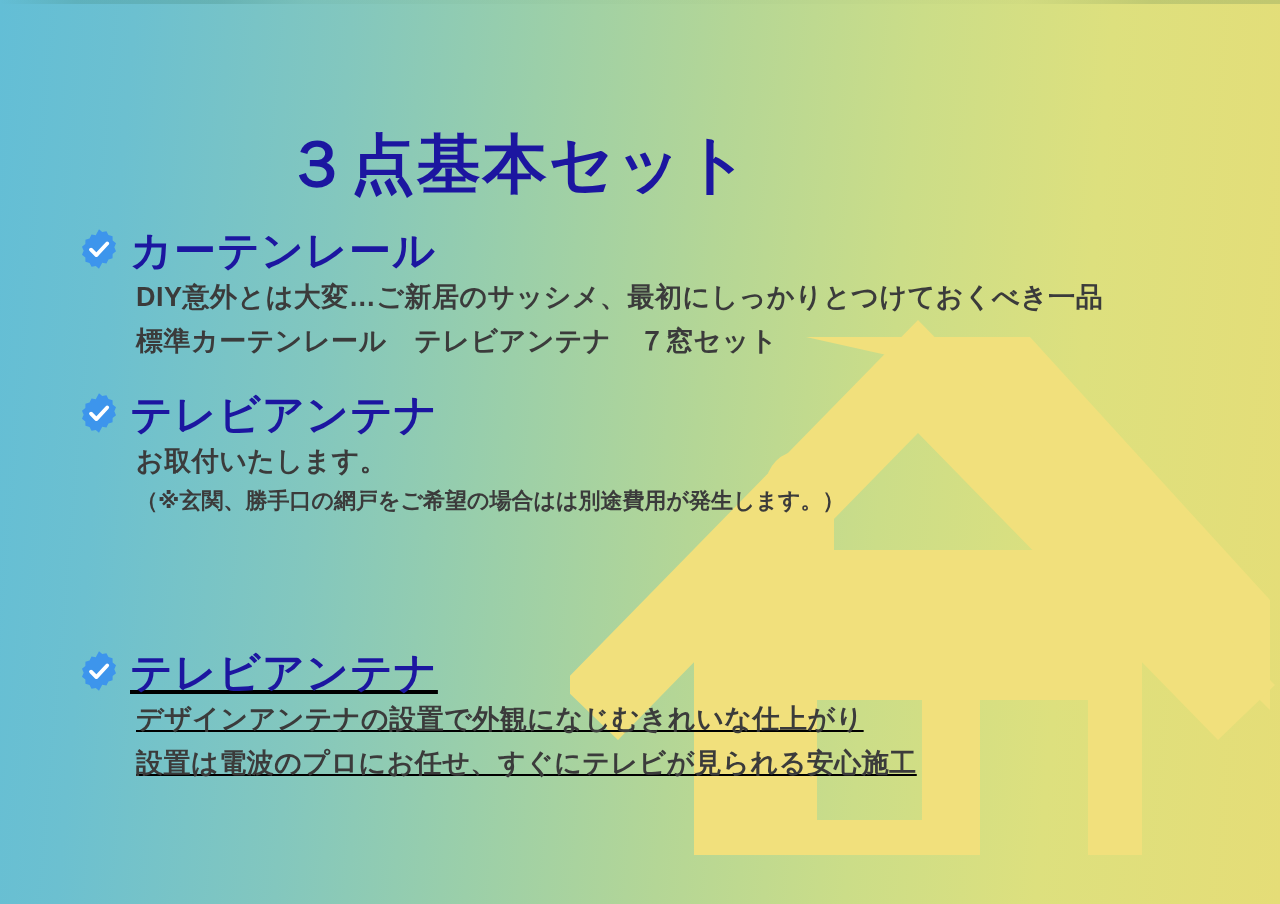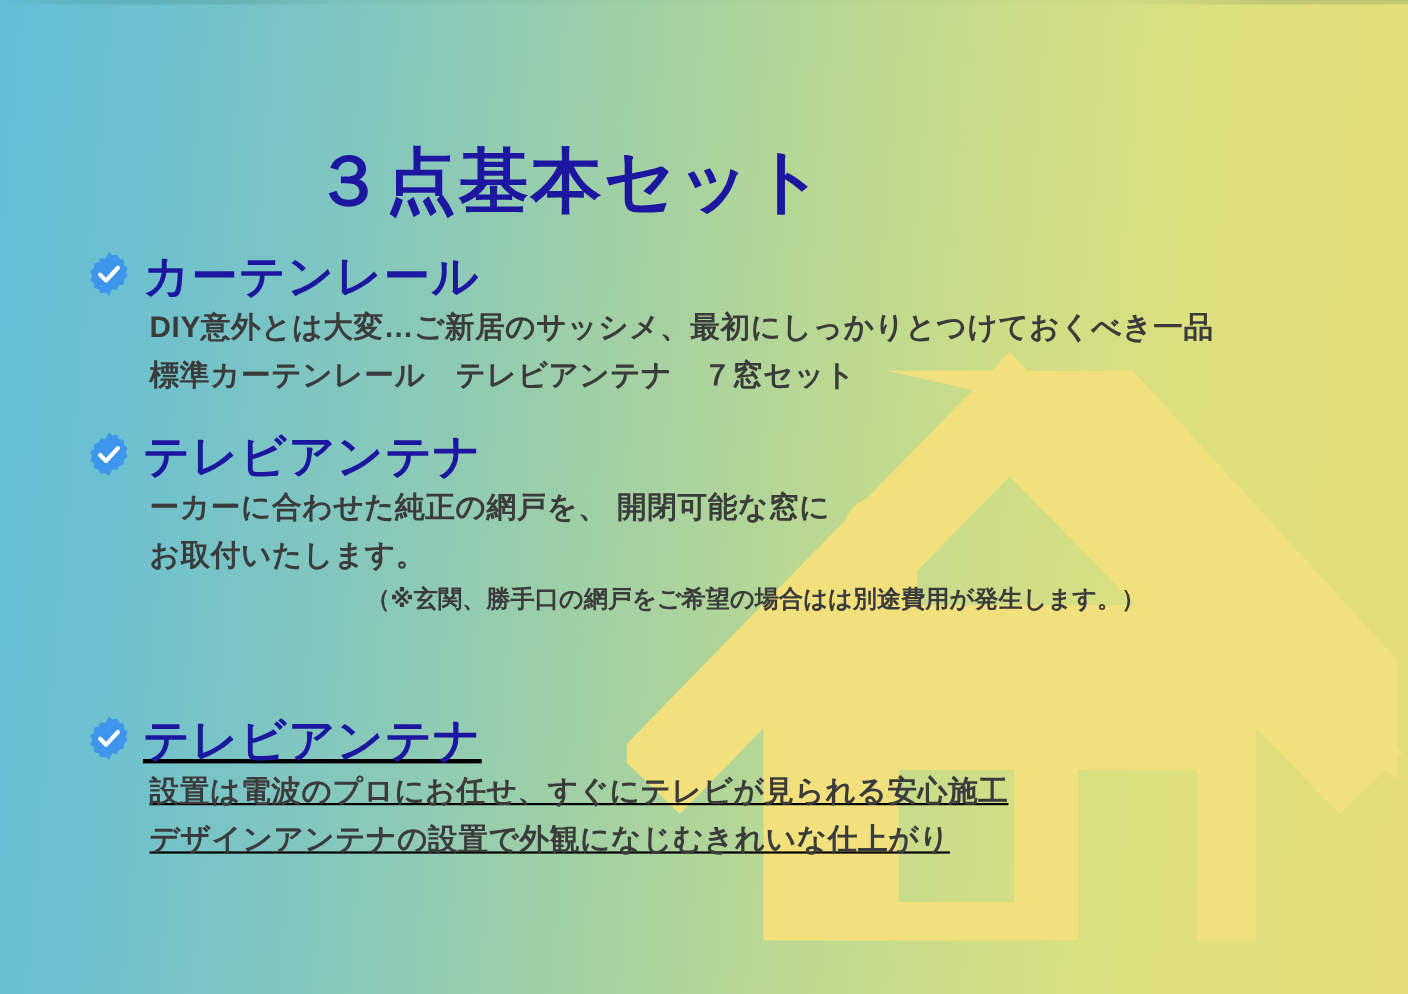--- a/index.html
+++ b/index.html
@@ -125,21 +125,20 @@
     font-weight: 700;
     line-height: 1.62;
     letter-spacing: 0.5px;
     white-space: nowrap;
   }
   .feature-body .small {
     display: block;
     font-size: 22px;
     line-height: 1.5;
     letter-spacing: 0;
-    text-align: center;
   }
   .feature-body .line { display: block; }
 </style>
 </head>
 <body>
 
 <div id="slide">
 
   <div id="top-band"></div>
 
@@ -197,36 +196,35 @@
       <div class="feature-head">
         <span class="check-badge">
           <svg viewBox="0 0 40 40" xmlns="http://www.w3.org/2000/svg" aria-hidden="true">
             <path fill="#3d95ec" d="M20 1.2l3.1 2.6 4-0.7 1.9 3.6 3.9 1.2 0.1 4.1 3.2 2.6-1.6 3.8 1.6 3.8-3.2 2.6-0.1 4.1-3.9 1.2-1.9 3.6-4-0.7L20 38.8l-3.1-2.6-4 0.7-1.9-3.6-3.9-1.2-0.1-4.1L3.8 25.4l1.6-3.8-1.6-3.8 3.2-2.6 0.1-4.1 3.9-1.2 1.9-3.6 4 0.7z"></path>
             <path fill="none" stroke="#ffffff" stroke-width="3.6" stroke-linecap="round" stroke-linejoin="round" d="M12.4 20.6l5.1 5.2 10.3-11.1"></path>
           </svg>
         </span>
         <span class="feature-title">テレビアンテナ</span>
       </div>
       <p class="feature-body">
-        <span class="line">ーカーに合わせた純正の網戸を、 開閉可能な窓に</span>
         <span class="line">お取付いたします。</span>
         <span class="small">（※玄関、勝手口の網戸をご希望の場合はは別途費用が発生します。）</span>
       </p>
     </section>
 
     <section class="feature" id="feature-3">
       <div class="feature-head">
         <span class="check-badge">
           <svg viewBox="0 0 40 40" xmlns="http://www.w3.org/2000/svg" aria-hidden="true">
             <path fill="#3d95ec" d="M20 1.2l3.1 2.6 4-0.7 1.9 3.6 3.9 1.2 0.1 4.1 3.2 2.6-1.6 3.8 1.6 3.8-3.2 2.6-0.1 4.1-3.9 1.2-1.9 3.6-4-0.7L20 38.8l-3.1-2.6-4 0.7-1.9-3.6-3.9-1.2-0.1-4.1L3.8 25.4l1.6-3.8-1.6-3.8 3.2-2.6 0.1-4.1 3.9-1.2 1.9-3.6 4 0.7z"></path>
             <path fill="none" stroke="#ffffff" stroke-width="3.6" stroke-linecap="round" stroke-linejoin="round" d="M12.4 20.6l5.1 5.2 10.3-11.1"></path>
           </svg>
         </span>
         <span class="feature-title">テレビアンテナ</span>
       </div>
       <p class="feature-body">
+        <span class="line">デザインアンテナの設置で外観になじむきれいな仕上がり</span>
         <span class="line">設置は電波のプロにお任せ、すぐにテレビが見られる安心施工</span>
-        <span class="line">デザインアンテナの設置で外観になじむきれいな仕上がり</span>
       </p>
     </section>
 
   </div>
 </div>
 
 </body></html>

